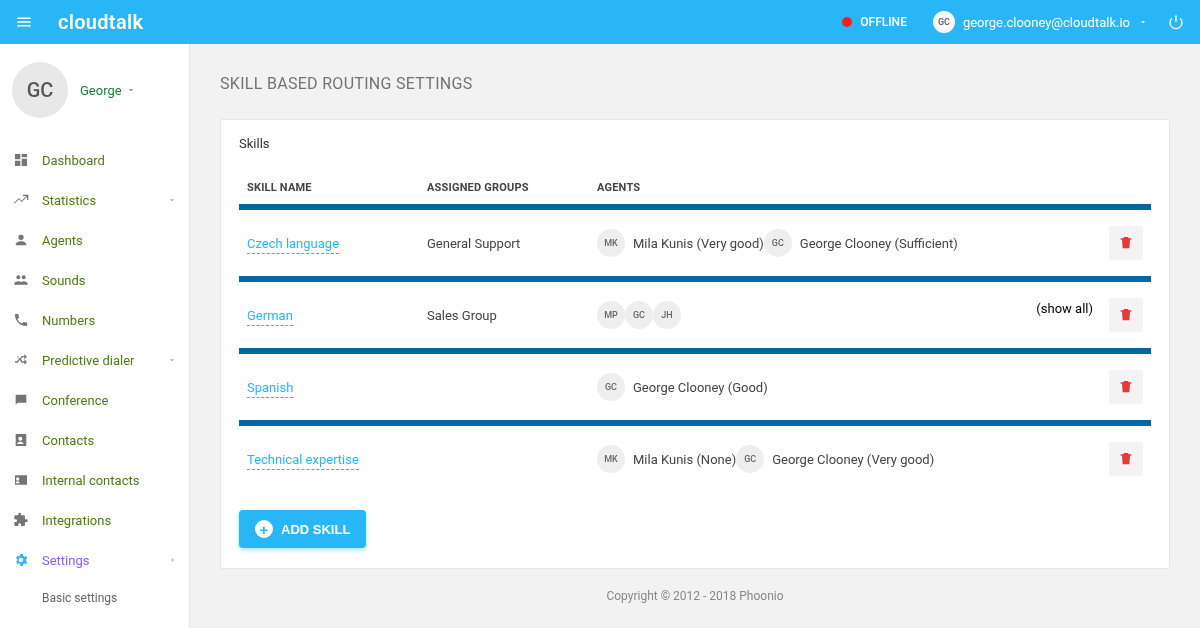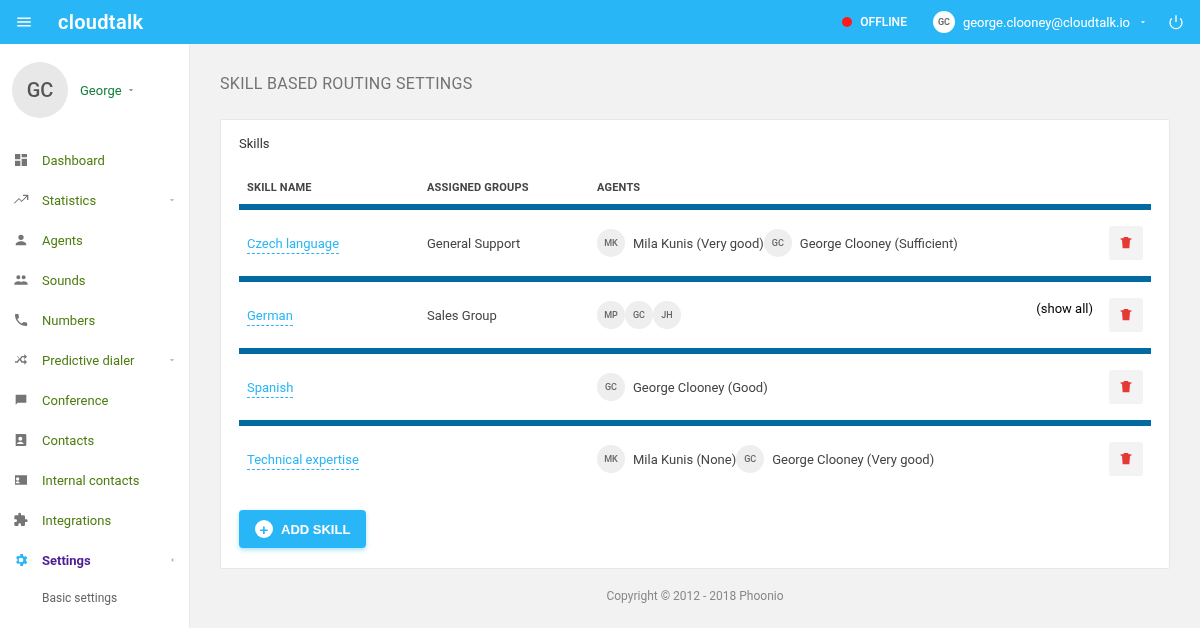--- a/index.html
+++ b/index.html
@@ -24,21 +24,21 @@
 .sidebar .profile .avatar-l { width: 56px; height: 56px; border-radius: 50%; background: #e8e8e8; color: #555; display: flex; align-items: center; justify-content: center; font-size: 20px; font-weight: 500; }
 .sidebar .profile .name { font-size: 13px; color: #15803d; display: flex; align-items: center; gap: 4px; }
 .sidebar .profile .name svg { width: 10px; height: 10px; fill: #777; }
 
 .nav { list-style: none; flex: 1; }
 .nav li { display: flex; align-items: center; padding: 0 12px; height: 40px; font-size: 13px; color: #4d7c0f; cursor: pointer; position: relative; }
 .nav li .icon { width: 18px; height: 18px; margin-right: 12px; display: flex; align-items: center; justify-content: center; }
 .nav li .icon svg { width: 16px; height: 16px; fill: #757575; }
 .nav li .chev { margin-left: auto; }
 .nav li .chev svg { width: 10px; height: 10px; fill: #aaa; }
-.nav li.active { color: #4c1d95; font-weight: 700; }
+.nav li.active { color: #8b5cf6; font-weight: 400; }
 .nav li.active .icon svg { fill: #29b6f6; }
 .nav li.sub { padding-left: 42px; color: #666; font-size: 12px; height: 36px; }
 
 .main { flex: 1; background: #f2f2f2; overflow: auto; padding: 30px 30px 20px 30px; }
 .page-title { color: #737373; font-size: 16px; font-weight: 400; letter-spacing: 0.3px; margin-bottom: 26px; }
 .card { background: #fff; border: 1px solid #e6e6e6; border-radius: 2px; padding: 16px 18px 20px 18px; }
 .card h2 { font-size: 13px; font-weight: 400; color: #333; margin-bottom: 20px; }
 
 .tbl { width: 100%; border-collapse: collapse; }
 .tbl thead th { text-align: left; font-size: 11px; font-weight: 700; color: #444; padding: 10px 8px; letter-spacing: 0.2px; }

